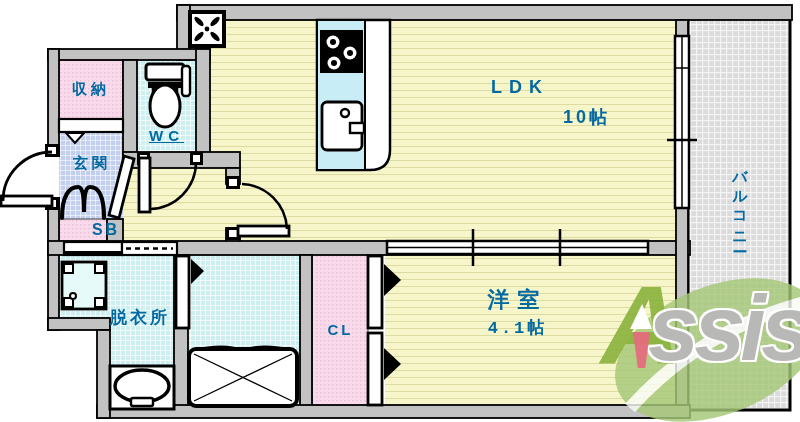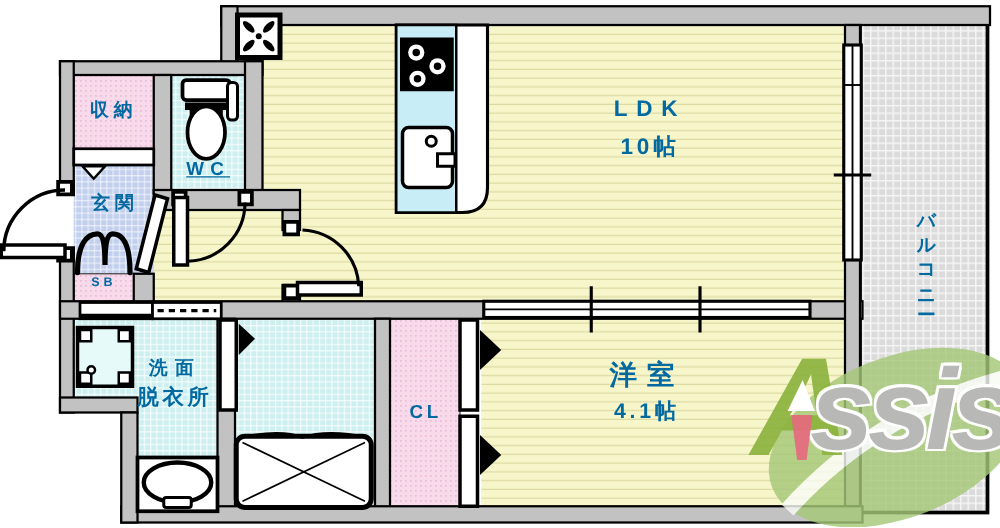--- a/index.html
+++ b/index.html
@@ -236,28 +236,27 @@
 
   <g opacity="0.82">
     <ellipse cx="718" cy="350" rx="108" ry="64" fill="#a6c878" transform="rotate(-22 718 350)"></ellipse>
     <path d="M630,408 Q700,330 806,302" stroke="#ffffff" stroke-width="13" fill="none" opacity="0.92"></path>
   </g>
 </svg>
 
   <div class="lbl" style="left:59px;top:81px;width:64px;font-size:15px;letter-spacing:4px;">収納</div>
   <div class="lbl" style="left:147px;top:128px;width:39px;font-size:15px;letter-spacing:5px;text-decoration:underline;">WC</div>
   <div class="lbl" style="left:72px;top:155px;width:40px;font-size:15px;letter-spacing:4px;">玄関</div>
-  <div class="lbl" style="left:59px;top:221px;width:48px;font-size:10px;letter-spacing:3px;">SB</div>
+  <div class="lbl" style="left:59px;top:221px;width:48px;font-size:16px;letter-spacing:3px;padding-left:23px;">SB</div>
   <div class="lbl" style="left:430px;top:78px;width:180px;font-size:18px;letter-spacing:7px;">LDK</div>
-  <div class="lbl" style="left:430px;top:108px;width:180px;font-size:18px;letter-spacing:3px;">10帖</div>
-  <div class="lbl" style="left:95px;top:287px;width:90px;font-size:15px;letter-spacing:6px;">洗面</div>
+  <div class="lbl" style="left:430px;top:108px;width:180px;font-size:18px;letter-spacing:3px;text-align:right;">10帖</div>
   <div class="lbl" style="left:95px;top:309px;width:90px;font-size:17px;letter-spacing:3px;">脱衣所</div>
   <div class="lbl" style="left:313px;top:322px;width:55px;font-size:15px;letter-spacing:3px;">CL</div>
   <div class="lbl" style="left:430px;top:288px;width:175px;font-size:22px;letter-spacing:8px;">洋室</div>
-  <div class="lbl" style="left:430px;top:320px;width:175px;font-size:17px;letter-spacing:3px;">4.1帖</div>
+  <div class="lbl" style="left:430px;top:320px;width:175px;font-size:17px;letter-spacing:3px;font-family:Liberation Mono, monospace;">4.1帖</div>
   <div class="lbl vert" style="left:722px;top:128px;width:26px;height:150px;font-size:15px;letter-spacing:4px;">バルコニー</div>
 
   <div class="logo-a" style="left:601px;top:270px;">A</div>
   <div class="logo-a-counter" style="left:630px;top:304px;width:22px;height:25px;"></div>
   <div class="logo-a-wedge" style="left:633px;top:332px;width:17px;height:36px;"></div>
   <div class="logo-rest" style="left:648px;top:282px;">ssist</div>
 
 </div>
 
 </body></html>

